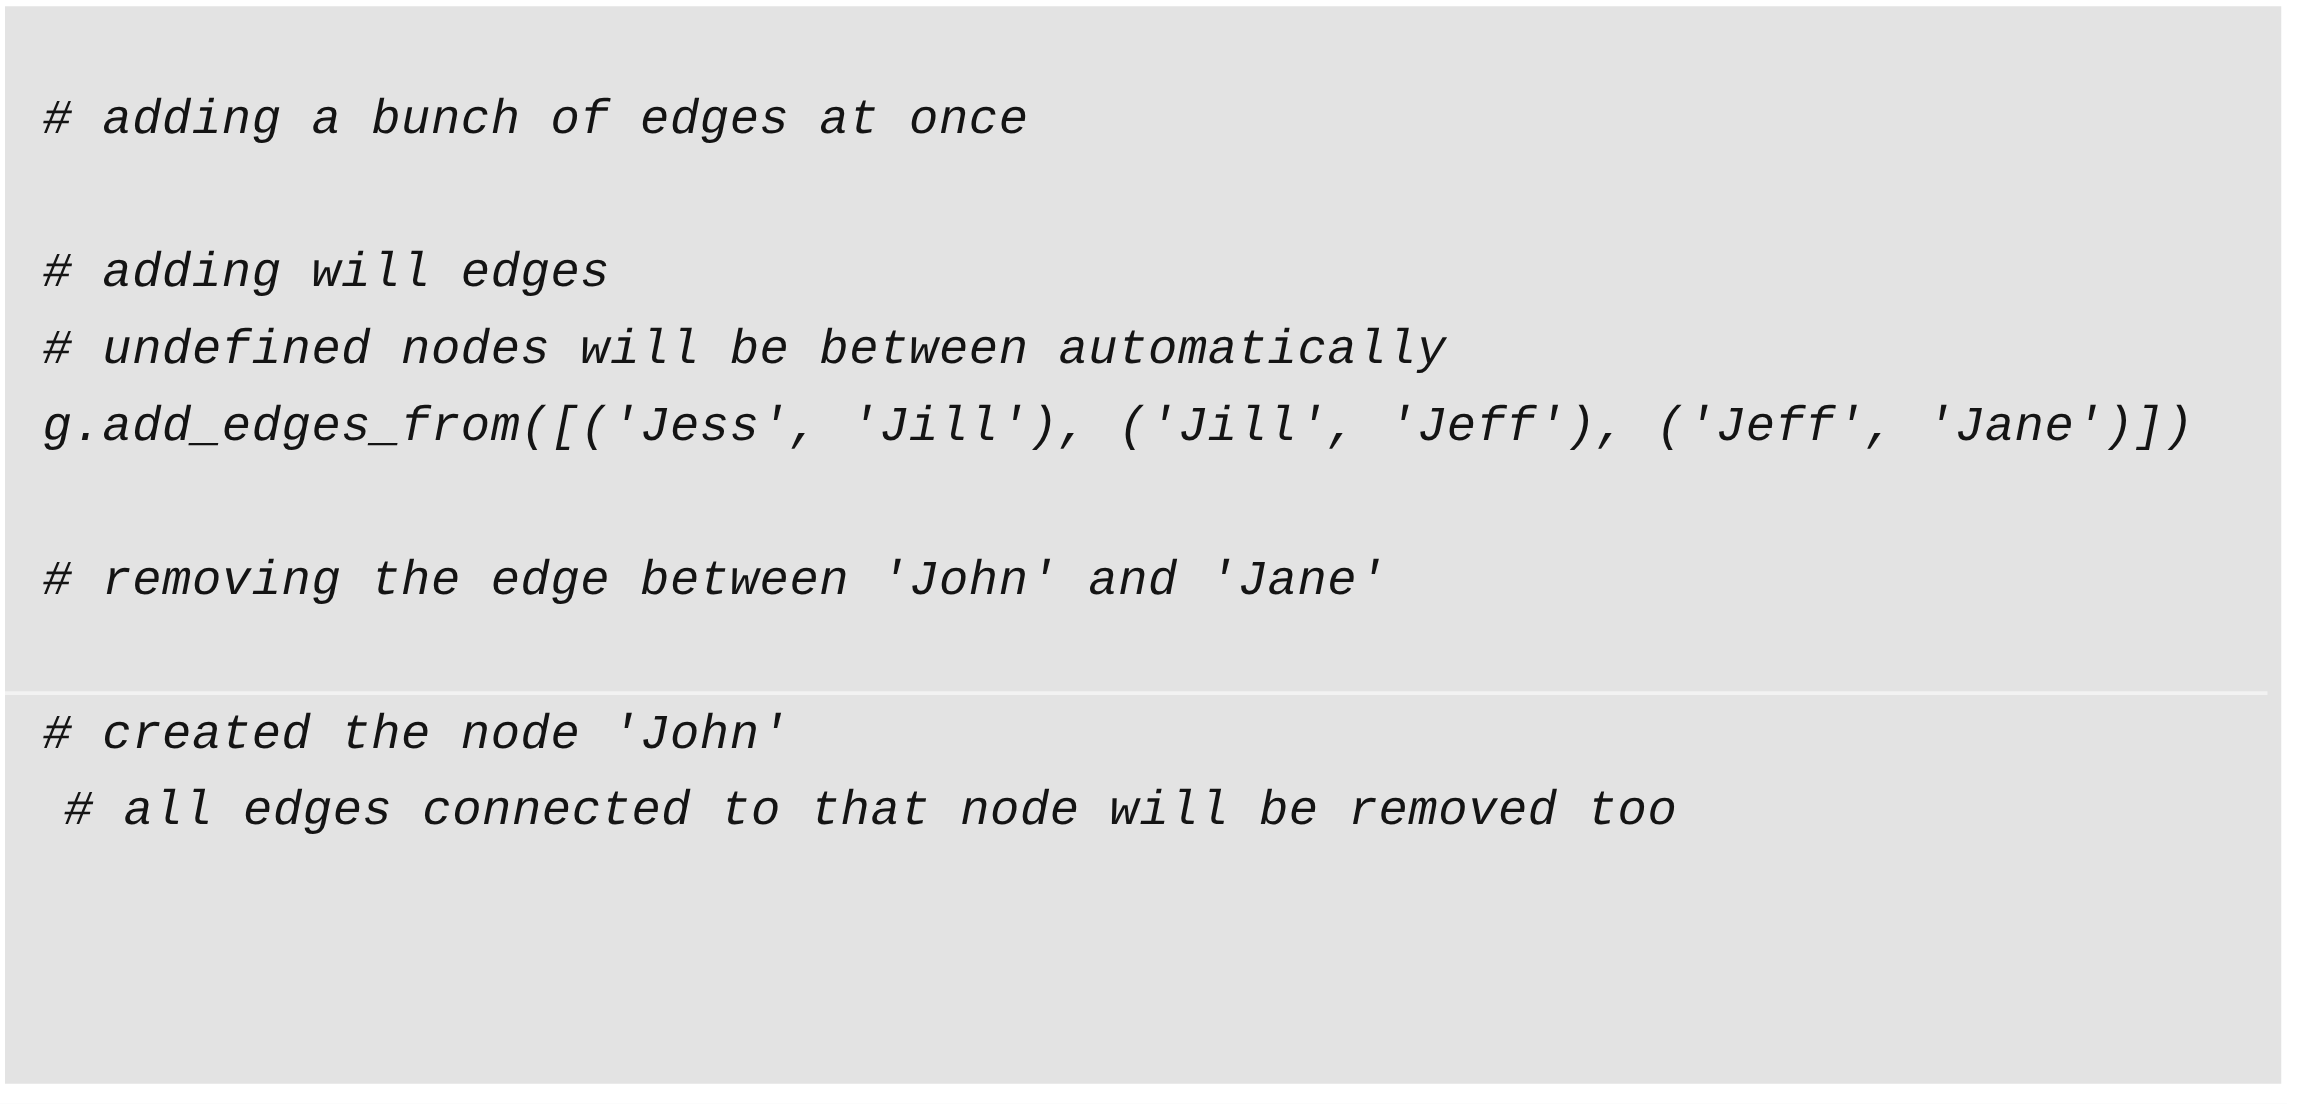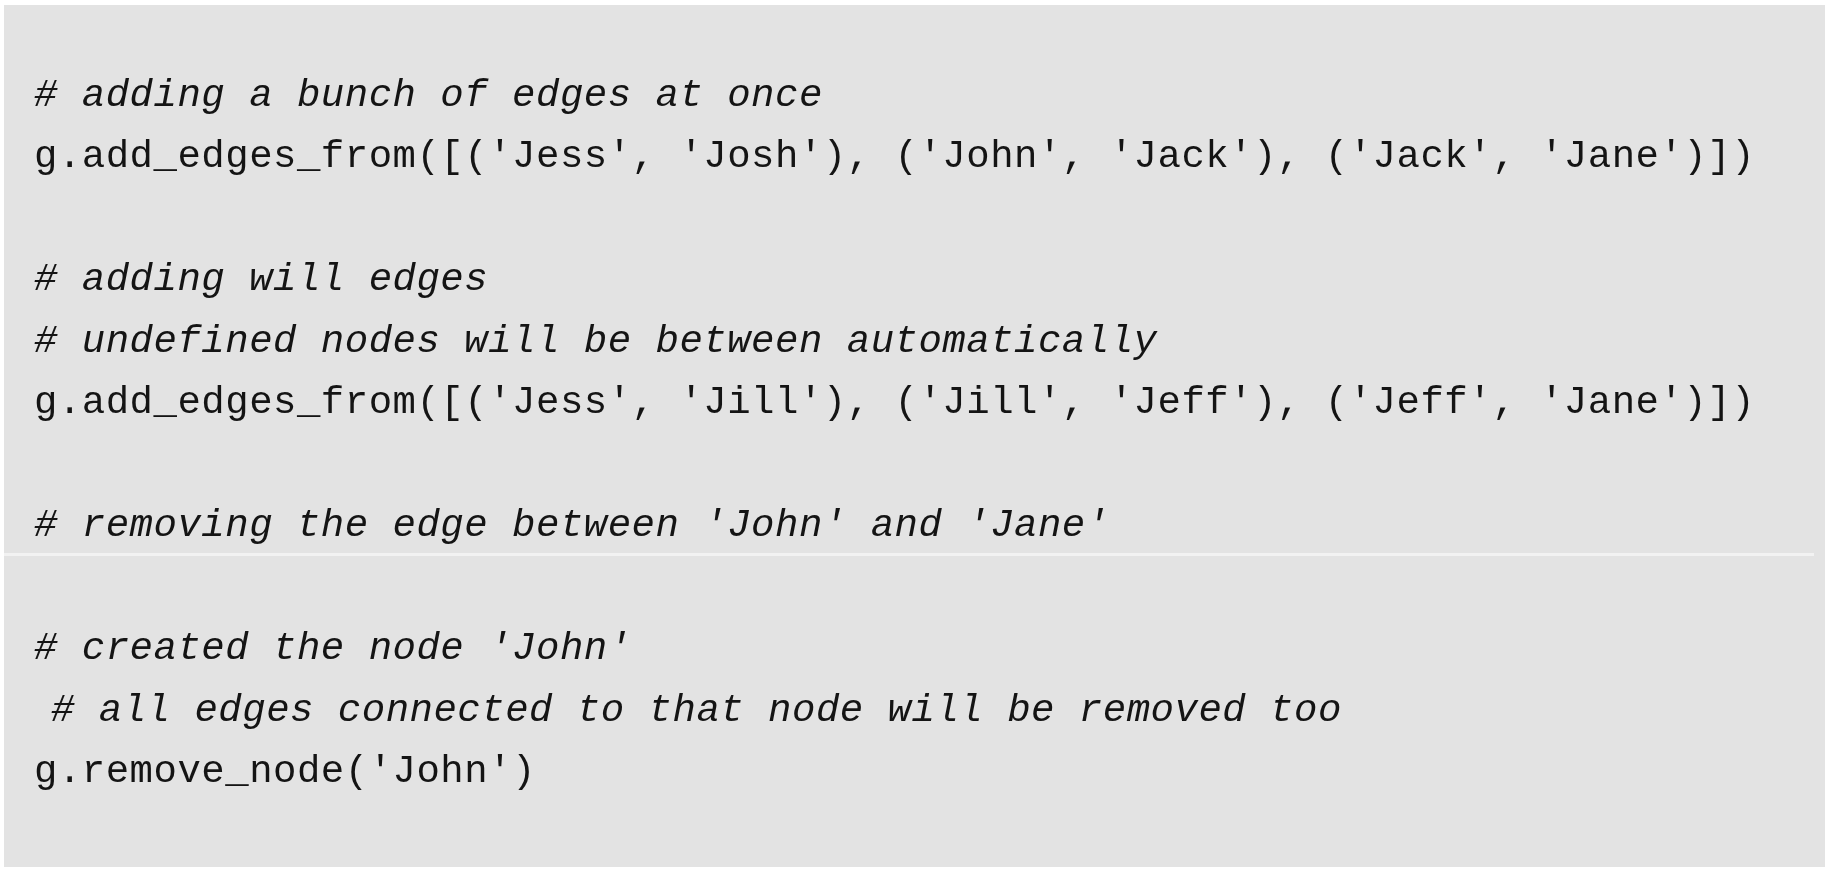--- a/index.html
+++ b/index.html
@@ -57,26 +57,24 @@
   }
 </style>
 </head>
 <body>
 
 <div class="page" style="background: rgb(255, 255, 255);">
   <div class="code-block" style="background: rgb(227, 227, 227);">
     <div class="block-seam" style="background: rgb(242, 242, 242);"></div>
     <div class="code-lines" id="code-lines">
         <div class="line comment" style="color: rgb(20, 20, 20);"># adding a bunch of edges at once</div>
-        <div class="line code" style="color: rgb(20, 20, 20);">g.add_edges_from([('Jess', 'Josh'), ('John', 'Jack'), ('Jack', 'Jane')])</div>
         <div class="line blank" style="color: rgb(20, 20, 20);">&nbsp;</div>
         <div class="line comment" style="color: rgb(20, 20, 20);"># adding will edges</div>
         <div class="line comment" style="color: rgb(20, 20, 20);"># undefined nodes will be between automatically</div>
-        <div class="line code" style="color: rgb(20, 20, 20);">g.add_edges_from([('Jess', 'Jill'), ('Jill', 'Jeff'), ('Jeff', 'Jane')])</div>
+        <div class="line code" style="color: rgb(20, 20, 20); font-style: italic;">g.add_edges_from([('Jess', 'Jill'), ('Jill', 'Jeff'), ('Jeff', 'Jane')])</div>
         <div class="line blank" style="color: rgb(20, 20, 20);">&nbsp;</div>
         <div class="line comment" style="color: rgb(20, 20, 20);"># removing the edge between 'John' and 'Jane'</div>
         <div class="line blank" style="color: rgb(20, 20, 20);">&nbsp;</div>
         <div class="line comment" style="color: rgb(20, 20, 20);"># created the node 'John'</div>
         <div class="line comment" style="color: rgb(20, 20, 20); margin-left: 17px;"># all edges connected to that node will be removed too</div>
-        <div class="line code" style="color: rgb(20, 20, 20);">g.remove_node('John')</div>
       </div>
   </div>
 </div>
 
 </body></html>

